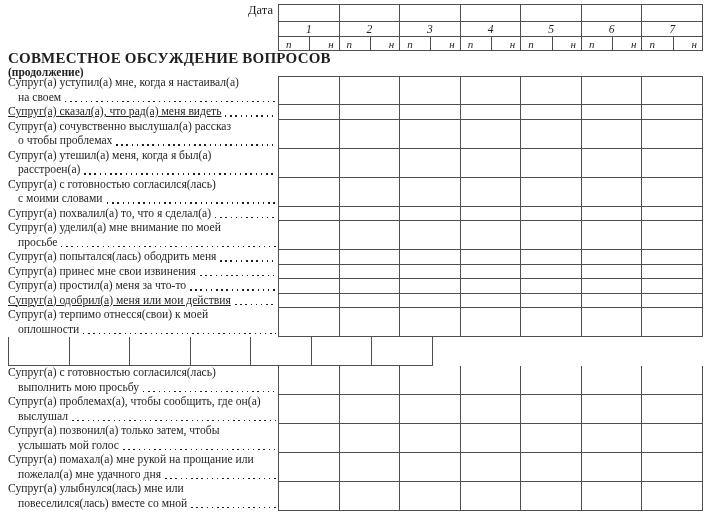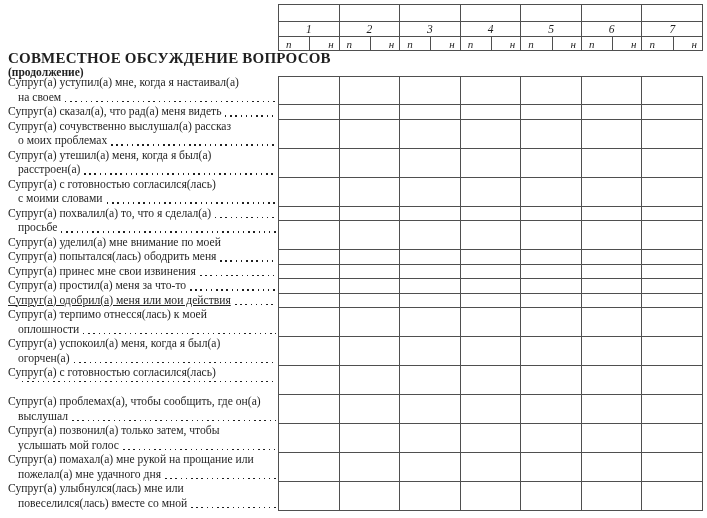--- a/index.html
+++ b/index.html
@@ -78,20 +78,21 @@
     border-right:1px solid var(--line);
     border-bottom:1px solid var(--line);
   }
   .item-row.first .cell{border-top:1px solid var(--line);}
 </style>
 </head>
 <body>
 
 <div class="page">
 
+  <span class="date-label">Дата</span>
 
   <div class="date-table" id="dateTable">
       <div class="dt-row r1">
         <div class="dt-cell"></div>
         <div class="dt-cell"></div>
         <div class="dt-cell"></div>
         <div class="dt-cell"></div>
         <div class="dt-cell"></div>
         <div class="dt-cell"></div>
         <div class="dt-cell"></div>
@@ -155,248 +156,240 @@
         <div class="cells">
           <div class="cell"></div>
           <div class="cell"></div>
           <div class="cell"></div>
           <div class="cell"></div>
           <div class="cell"></div>
           <div class="cell"></div>
           <div class="cell"></div>
         </div>
       </div>
+      <div class="item-row" style="height: 14.5px; text-decoration: underline;">
+        <div class="item-text">
+          <div class="line">
+            <span class="txt">Супруг(а) сказал(а), что рад(а) меня видеть</span>
+            <span class="leader"></span>
+          </div>
+        </div>
+        <div class="cells">
+          <div class="cell"></div>
+          <div class="cell"></div>
+          <div class="cell"></div>
+          <div class="cell"></div>
+          <div class="cell"></div>
+          <div class="cell"></div>
+          <div class="cell"></div>
+        </div>
+      </div>
+      <div class="item-row" style="height: 29px;">
+        <div class="item-text">
+          <div class="line">
+            <span class="txt">Супруг(а) сочувственно выслушал(а) рассказ</span>
+          </div>
+          <div class="line cont">
+            <span class="txt">о чтобы проблемах</span>
+            <span class="leader"></span>
+          </div>
+        </div>
+        <div class="cells">
+          <div class="cell"></div>
+          <div class="cell"></div>
+          <div class="cell"></div>
+          <div class="cell"></div>
+          <div class="cell"></div>
+          <div class="cell"></div>
+          <div class="cell"></div>
+        </div>
+      </div>
+      <div class="item-row" style="height: 29px; justify-content: flex-end;">
+        <div class="item-text">
+          <div class="line">
+            <span class="txt">Супруг(а) утешил(а) меня, когда я был(а)</span>
+          </div>
+          <div class="line cont">
+            <span class="txt">расстроен(а)</span>
+            <span class="leader"></span>
+          </div>
+        </div>
+        <div class="cells">
+          <div class="cell"></div>
+          <div class="cell"></div>
+          <div class="cell"></div>
+          <div class="cell"></div>
+          <div class="cell"></div>
+          <div class="cell"></div>
+          <div class="cell"></div>
+        </div>
+      </div>
+      <div class="item-row" style="height: 29px;">
+        <div class="item-text">
+          <div class="line">
+            <span class="txt">Супруг(а) с готовностью согласился(лась)</span>
+          </div>
+          <div class="line cont">
+            <span class="txt">с моими словами</span>
+            <span class="leader"></span>
+          </div>
+        </div>
+        <div class="cells">
+          <div class="cell"></div>
+          <div class="cell"></div>
+          <div class="cell"></div>
+          <div class="cell"></div>
+          <div class="cell"></div>
+          <div class="cell"></div>
+          <div class="cell"></div>
+        </div>
+      </div>
       <div class="item-row" style="height: 14.5px;">
         <div class="item-text">
           <div class="line">
-            <span class="txt">Супруг(а) сказал(а), что рад(а) меня видеть</span>
-            <span class="leader"></span>
-          </div>
-        </div>
-        <div class="cells">
-          <div class="cell"></div>
-          <div class="cell"></div>
-          <div class="cell"></div>
-          <div class="cell"></div>
-          <div class="cell"></div>
-          <div class="cell"></div>
-          <div class="cell"></div>
-        </div>
-      </div>
-      <div class="item-row" style="height: 29px;">
-        <div class="item-text">
-          <div class="line">
-            <span class="txt">Супруг(а) сочувственно выслушал(а) рассказ</span>
-          </div>
-          <div class="line cont">
-            <span class="txt">о моих проблемах</span>
-            <span class="leader"></span>
-          </div>
-        </div>
-        <div class="cells">
-          <div class="cell"></div>
-          <div class="cell"></div>
-          <div class="cell"></div>
-          <div class="cell"></div>
-          <div class="cell"></div>
-          <div class="cell"></div>
-          <div class="cell"></div>
-        </div>
-      </div>
-      <div class="item-row" style="height: 29px; justify-content: flex-end;">
-        <div class="item-text">
-          <div class="line">
-            <span class="txt">Супруг(а) утешил(а) меня, когда я был(а)</span>
-          </div>
-          <div class="line cont">
-            <span class="txt">расстроен(а)</span>
-            <span class="leader"></span>
-          </div>
-        </div>
+            <span class="txt">Супруг(а) похвалил(а) то, что я сделал(а)</span>
+            <span class="leader"></span>
+          </div>
+        </div>
+        <div class="cells">
+          <div class="cell"></div>
+          <div class="cell"></div>
+          <div class="cell"></div>
+          <div class="cell"></div>
+          <div class="cell"></div>
+          <div class="cell"></div>
+          <div class="cell"></div>
+        </div>
+      </div>
+      <div class="item-row" style="height: 29px;">
+        <div class="item-text">
+          <div class="line">
+            <span class="txt">Супруг(а) уделил(а) мне внимание по моей</span>
+          </div>
+          <div class="line cont">
+            <span class="txt">просьбе</span>
+            <span class="leader"></span>
+          </div>
+        </div>
+        <div class="cells">
+          <div class="cell"></div>
+          <div class="cell"></div>
+          <div class="cell"></div>
+          <div class="cell"></div>
+          <div class="cell"></div>
+          <div class="cell"></div>
+          <div class="cell"></div>
+        </div>
+      </div>
+      <div class="item-row" style="height: 14.5px;">
+        <div class="item-text">
+          <div class="line">
+            <span class="txt">Супруг(а) попытался(лась) ободрить меня</span>
+            <span class="leader"></span>
+          </div>
+        </div>
+        <div class="cells">
+          <div class="cell"></div>
+          <div class="cell"></div>
+          <div class="cell"></div>
+          <div class="cell"></div>
+          <div class="cell"></div>
+          <div class="cell"></div>
+          <div class="cell"></div>
+        </div>
+      </div>
+      <div class="item-row" style="height: 14.5px;">
+        <div class="item-text">
+          <div class="line">
+            <span class="txt">Супруг(а) принес мне свои извинения</span>
+            <span class="leader"></span>
+          </div>
+        </div>
+        <div class="cells">
+          <div class="cell"></div>
+          <div class="cell"></div>
+          <div class="cell"></div>
+          <div class="cell"></div>
+          <div class="cell"></div>
+          <div class="cell"></div>
+          <div class="cell"></div>
+        </div>
+      </div>
+      <div class="item-row" style="height: 14.5px;">
+        <div class="item-text">
+          <div class="line">
+            <span class="txt">Супруг(а) простил(а) меня за что-то</span>
+            <span class="leader"></span>
+          </div>
+        </div>
+        <div class="cells">
+          <div class="cell"></div>
+          <div class="cell"></div>
+          <div class="cell"></div>
+          <div class="cell"></div>
+          <div class="cell"></div>
+          <div class="cell"></div>
+          <div class="cell"></div>
+        </div>
+      </div>
+      <div class="item-row" style="height: 14.5px; text-decoration: underline;">
+        <div class="item-text">
+          <div class="line">
+            <span class="txt">Супруг(а) одобрил(а) меня или мои действия</span>
+            <span class="leader"></span>
+          </div>
+        </div>
+        <div class="cells">
+          <div class="cell"></div>
+          <div class="cell"></div>
+          <div class="cell"></div>
+          <div class="cell"></div>
+          <div class="cell"></div>
+          <div class="cell"></div>
+          <div class="cell"></div>
+        </div>
+      </div>
+      <div class="item-row" style="height: 29px;">
+        <div class="item-text">
+          <div class="line">
+            <span class="txt">Супруг(а) терпимо отнесся(свои) к моей</span>
+          </div>
+          <div class="line cont">
+            <span class="txt">оплошности</span>
+            <span class="leader"></span>
+          </div>
+        </div>
+        <div class="cells">
+          <div class="cell"></div>
+          <div class="cell"></div>
+          <div class="cell"></div>
+          <div class="cell"></div>
+          <div class="cell"></div>
+          <div class="cell"></div>
+          <div class="cell"></div>
+        </div>
+      </div>
+      <div class="item-row" style="height: 29px;">
         <div class="cells">
           <div class="cell"></div>
           <div class="cell"></div>
           <div class="cell"></div>
           <div class="cell"></div>
           <div class="cell"></div>
           <div class="cell"></div>
           <div class="cell"></div>
         </div>
       </div>
       <div class="item-row" style="height: 29px;">
         <div class="item-text">
           <div class="line">
             <span class="txt">Супруг(а) с готовностью согласился(лась)</span>
           </div>
           <div class="line cont">
-            <span class="txt">с моими словами</span>
-            <span class="leader"></span>
-          </div>
-        </div>
-        <div class="cells">
-          <div class="cell"></div>
-          <div class="cell"></div>
-          <div class="cell"></div>
-          <div class="cell"></div>
-          <div class="cell"></div>
-          <div class="cell"></div>
-          <div class="cell"></div>
-        </div>
-      </div>
-      <div class="item-row" style="height: 14.5px;">
-        <div class="item-text">
-          <div class="line">
-            <span class="txt">Супруг(а) похвалил(а) то, что я сделал(а)</span>
-            <span class="leader"></span>
-          </div>
-        </div>
-        <div class="cells">
-          <div class="cell"></div>
-          <div class="cell"></div>
-          <div class="cell"></div>
-          <div class="cell"></div>
-          <div class="cell"></div>
-          <div class="cell"></div>
-          <div class="cell"></div>
-        </div>
-      </div>
-      <div class="item-row" style="height: 29px;">
-        <div class="item-text">
-          <div class="line cont">
-            <span class="txt">просьбе</span>
-            <span class="leader"></span>
-          </div>
-          <div class="line">
-            <span class="txt">Супруг(а) уделил(а) мне внимание по моей</span>
-          </div>
-        </div>
-        <div class="cells">
-          <div class="cell"></div>
-          <div class="cell"></div>
-          <div class="cell"></div>
-          <div class="cell"></div>
-          <div class="cell"></div>
-          <div class="cell"></div>
-          <div class="cell"></div>
-        </div>
-      </div>
-      <div class="item-row" style="height: 14.5px;">
-        <div class="item-text">
-          <div class="line">
-            <span class="txt">Супруг(а) попытался(лась) ободрить меня</span>
-            <span class="leader"></span>
-          </div>
-        </div>
-        <div class="cells">
-          <div class="cell"></div>
-          <div class="cell"></div>
-          <div class="cell"></div>
-          <div class="cell"></div>
-          <div class="cell"></div>
-          <div class="cell"></div>
-          <div class="cell"></div>
-        </div>
-      </div>
-      <div class="item-row" style="height: 14.5px;">
-        <div class="item-text">
-          <div class="line">
-            <span class="txt">Супруг(а) принес мне свои извинения</span>
-            <span class="leader"></span>
-          </div>
-        </div>
-        <div class="cells">
-          <div class="cell"></div>
-          <div class="cell"></div>
-          <div class="cell"></div>
-          <div class="cell"></div>
-          <div class="cell"></div>
-          <div class="cell"></div>
-          <div class="cell"></div>
-        </div>
-      </div>
-      <div class="item-row" style="height: 14.5px;">
-        <div class="item-text">
-          <div class="line">
-            <span class="txt">Супруг(а) простил(а) меня за что-то</span>
-            <span class="leader"></span>
-          </div>
-        </div>
-        <div class="cells">
-          <div class="cell"></div>
-          <div class="cell"></div>
-          <div class="cell"></div>
-          <div class="cell"></div>
-          <div class="cell"></div>
-          <div class="cell"></div>
-          <div class="cell"></div>
-        </div>
-      </div>
-      <div class="item-row" style="height: 14.5px; text-decoration: underline;">
-        <div class="item-text">
-          <div class="line">
-            <span class="txt">Супруг(а) одобрил(а) меня или мои действия</span>
-            <span class="leader"></span>
-          </div>
-        </div>
-        <div class="cells">
-          <div class="cell"></div>
-          <div class="cell"></div>
-          <div class="cell"></div>
-          <div class="cell"></div>
-          <div class="cell"></div>
-          <div class="cell"></div>
-          <div class="cell"></div>
-        </div>
-      </div>
-      <div class="item-row" style="height: 29px;">
-        <div class="item-text">
-          <div class="line">
-            <span class="txt">Супруг(а) терпимо отнесся(лась) к моей</span>
-          </div>
-          <div class="line cont">
-            <span class="txt">оплошности</span>
-            <span class="leader"></span>
-          </div>
-        </div>
-        <div class="cells">
-          <div class="cell"></div>
-          <div class="cell"></div>
-          <div class="cell"></div>
-          <div class="cell"></div>
-          <div class="cell"></div>
-          <div class="cell"></div>
-          <div class="cell"></div>
-        </div>
-      </div>
-      <div class="item-row" style="height: 29px;">
-        <div class="item-text">
-          <div class="line">
-            <span class="txt">Супруг(а) успокоил(а) меня, когда я был(а)</span>
-          </div>
-          <div class="line cont">
-            <span class="txt">огорчен(а)</span>
-            <span class="leader"></span>
-          </div>
-        </div>
-        <div class="cells">
-          <div class="cell"></div>
-          <div class="cell"></div>
-          <div class="cell"></div>
-          <div class="cell"></div>
-          <div class="cell"></div>
-          <div class="cell"></div>
-          <div class="cell"></div>
-        </div>
-      </div>
-      <div class="item-row" style="height: 29px;">
-        <div class="item-text">
-          <div class="line">
-            <span class="txt">Супруг(а) с готовностью согласился(лась)</span>
-          </div>
-          <div class="line cont">
+            <span class="txt">выполнить мою просьбу</span>
             <span class="leader"></span>
           </div>
         </div>
         <div class="cells">
           <div class="cell"></div>
           <div class="cell"></div>
           <div class="cell"></div>
           <div class="cell"></div>
           <div class="cell"></div>
           <div class="cell"></div>

